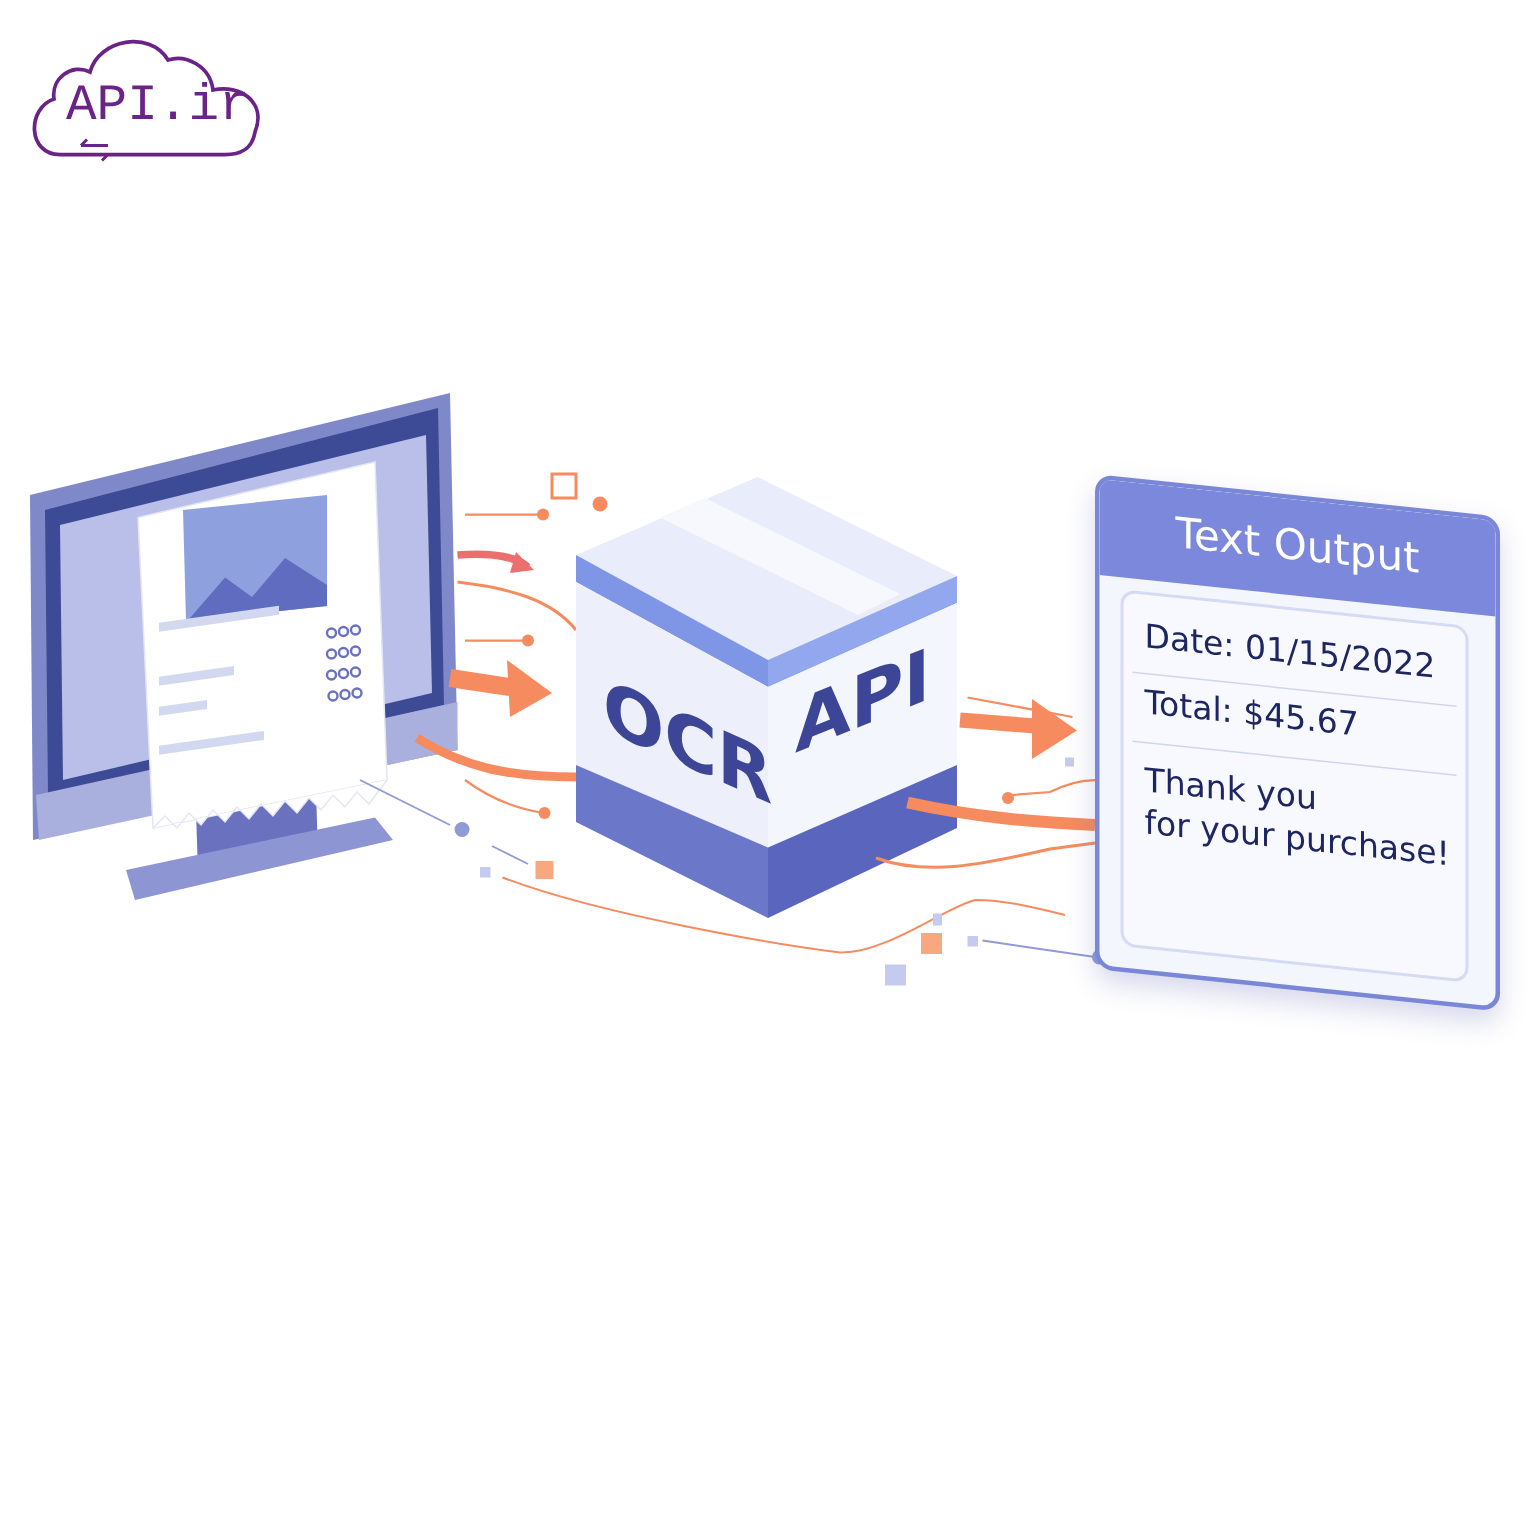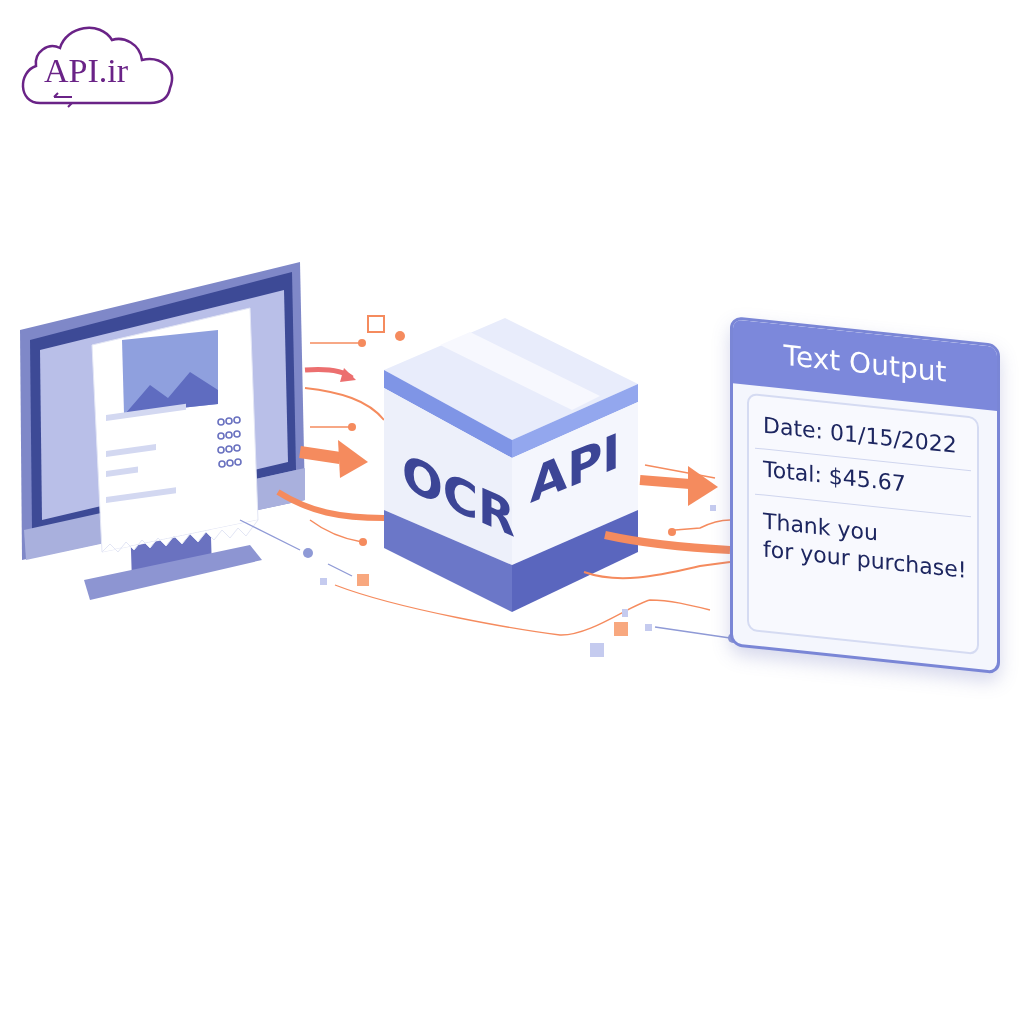--- a/index.html
+++ b/index.html
@@ -1,18 +1,18 @@
 <!DOCTYPE html>
 <html><head>
 <meta charset="utf-8">
 <style>
   html,body{margin:0;padding:0;background:#ffffff;}
   body{width:1024px;height:1024px;position:relative;overflow:hidden;font-family:"DejaVu Sans","Liberation Sans",sans-serif;}
   #scene{position:absolute;left:0;top:0;width:1024px;height:1024px;}
-  .logo-text{position:absolute;left:44px;top:52px;font-family:Liberation Serif, serif;font-size:34px;color:#6a2387;letter-spacing:0px;}
+  .logo-text{position:absolute;left:44px;top:52px;font-family:Liberation Mono, monospace;font-size:34px;color:#6a2387;letter-spacing:0px;}
   .cube-label{position:absolute;font-family:"DejaVu Sans","Liberation Sans",sans-serif;font-weight:bold;color:#3c4596;font-size:48px;}
   .card{position:absolute;left:730px;top:316px;width:270px;height:330px;transform:skewY(6deg);transform-origin:left top;}
   .card-box{position:absolute;inset:0;background:#f4f6fd;border:3px solid #7a86d6;border-radius:12px;box-shadow:0 8px 18px rgba(90,100,180,0.25);overflow:hidden;}
   .card-header{position:absolute;left:0;top:0;right:0;height:64px;background:#7c88db;}
   .card-title{position:absolute;left:0;right:0;top:14px;text-align:center;color:#ffffff;font-size:28px;}
   .card-inner{position:absolute;left:14px;top:72px;right:18px;bottom:14px;background:#f8f9fe;border:2px solid #d5dbf2;border-radius:10px;}
   .line-text{position:absolute;left:14px;color:#1d2660;font-size:22px;white-space:nowrap;}
   .divider{position:absolute;left:6px;right:6px;height:1px;background:#cfd5ee;}
 </style>
 </head>

